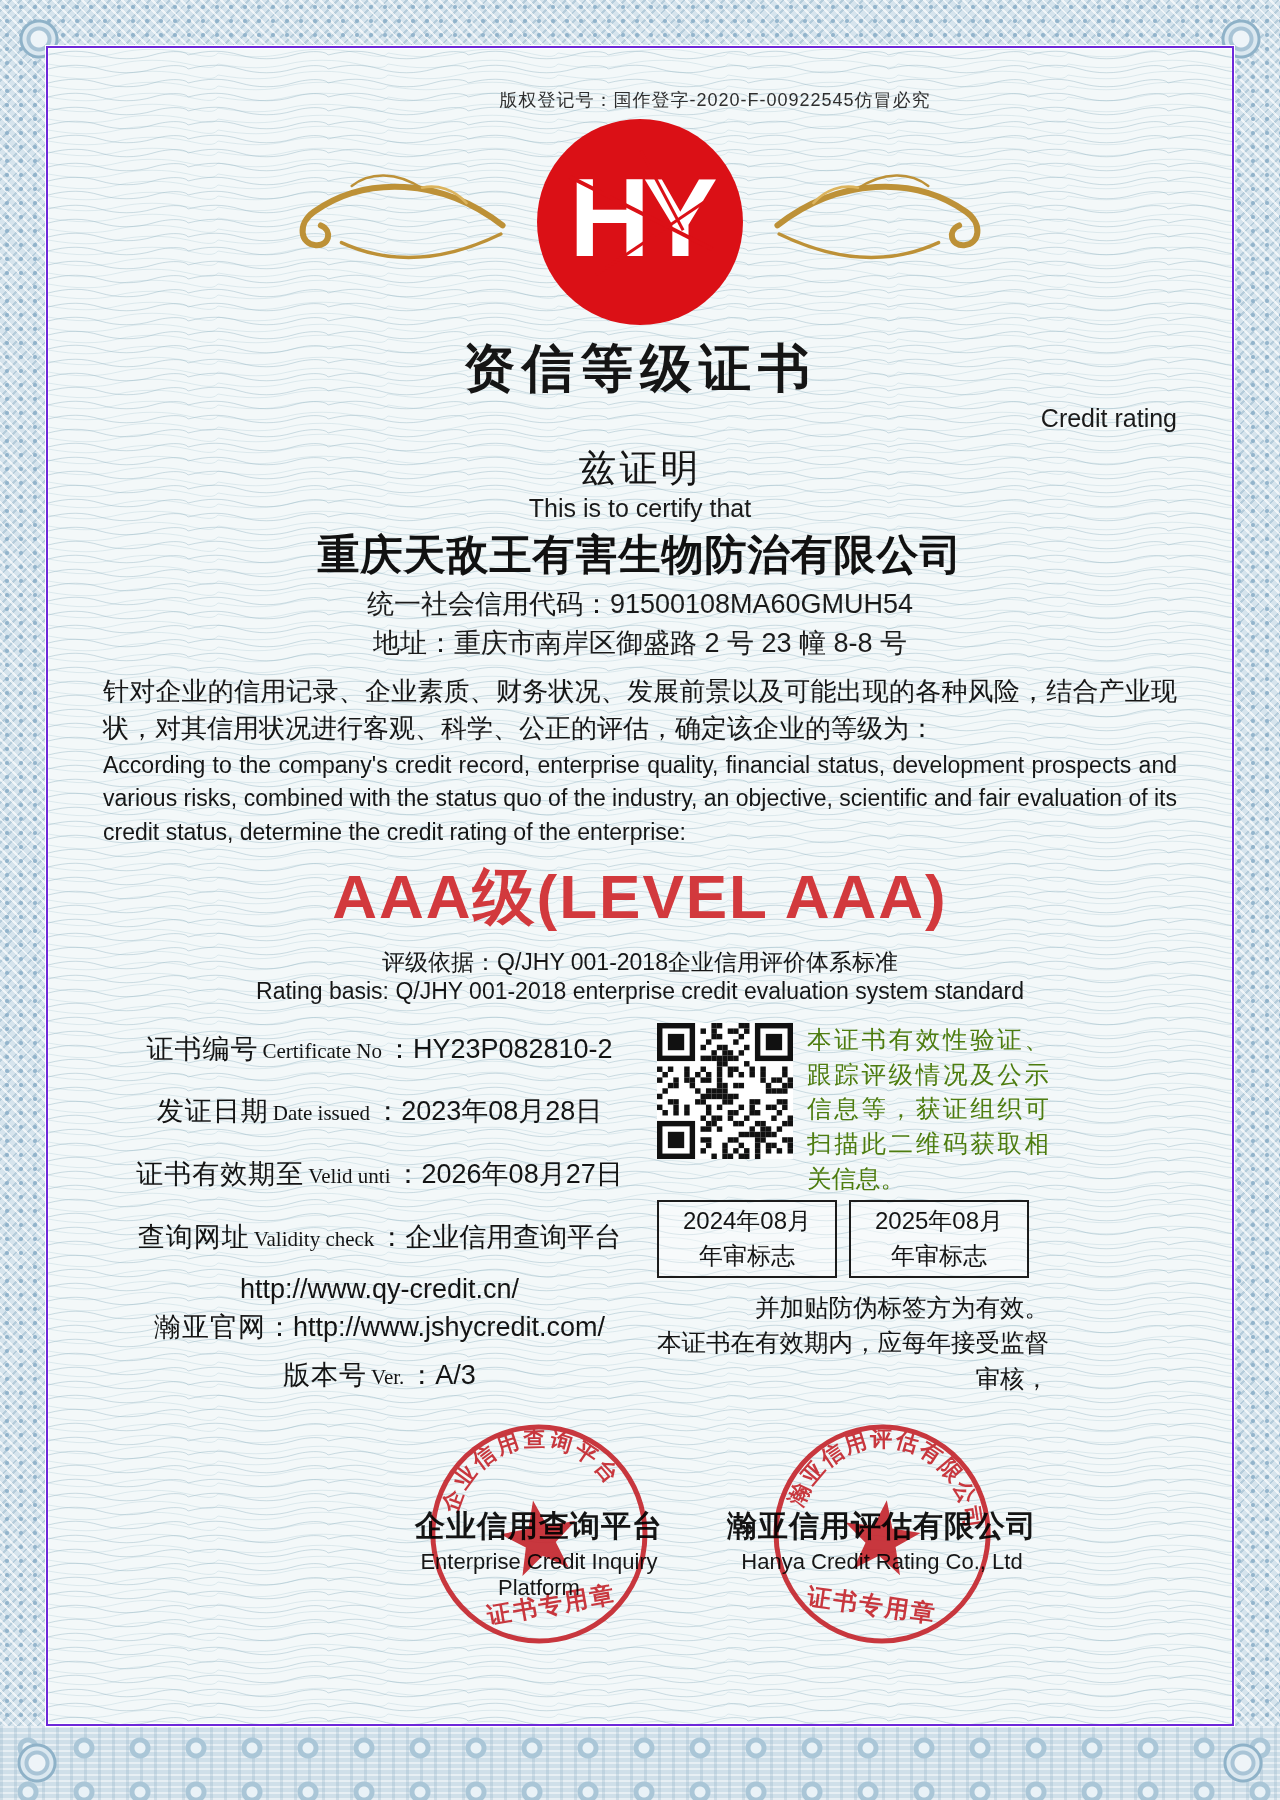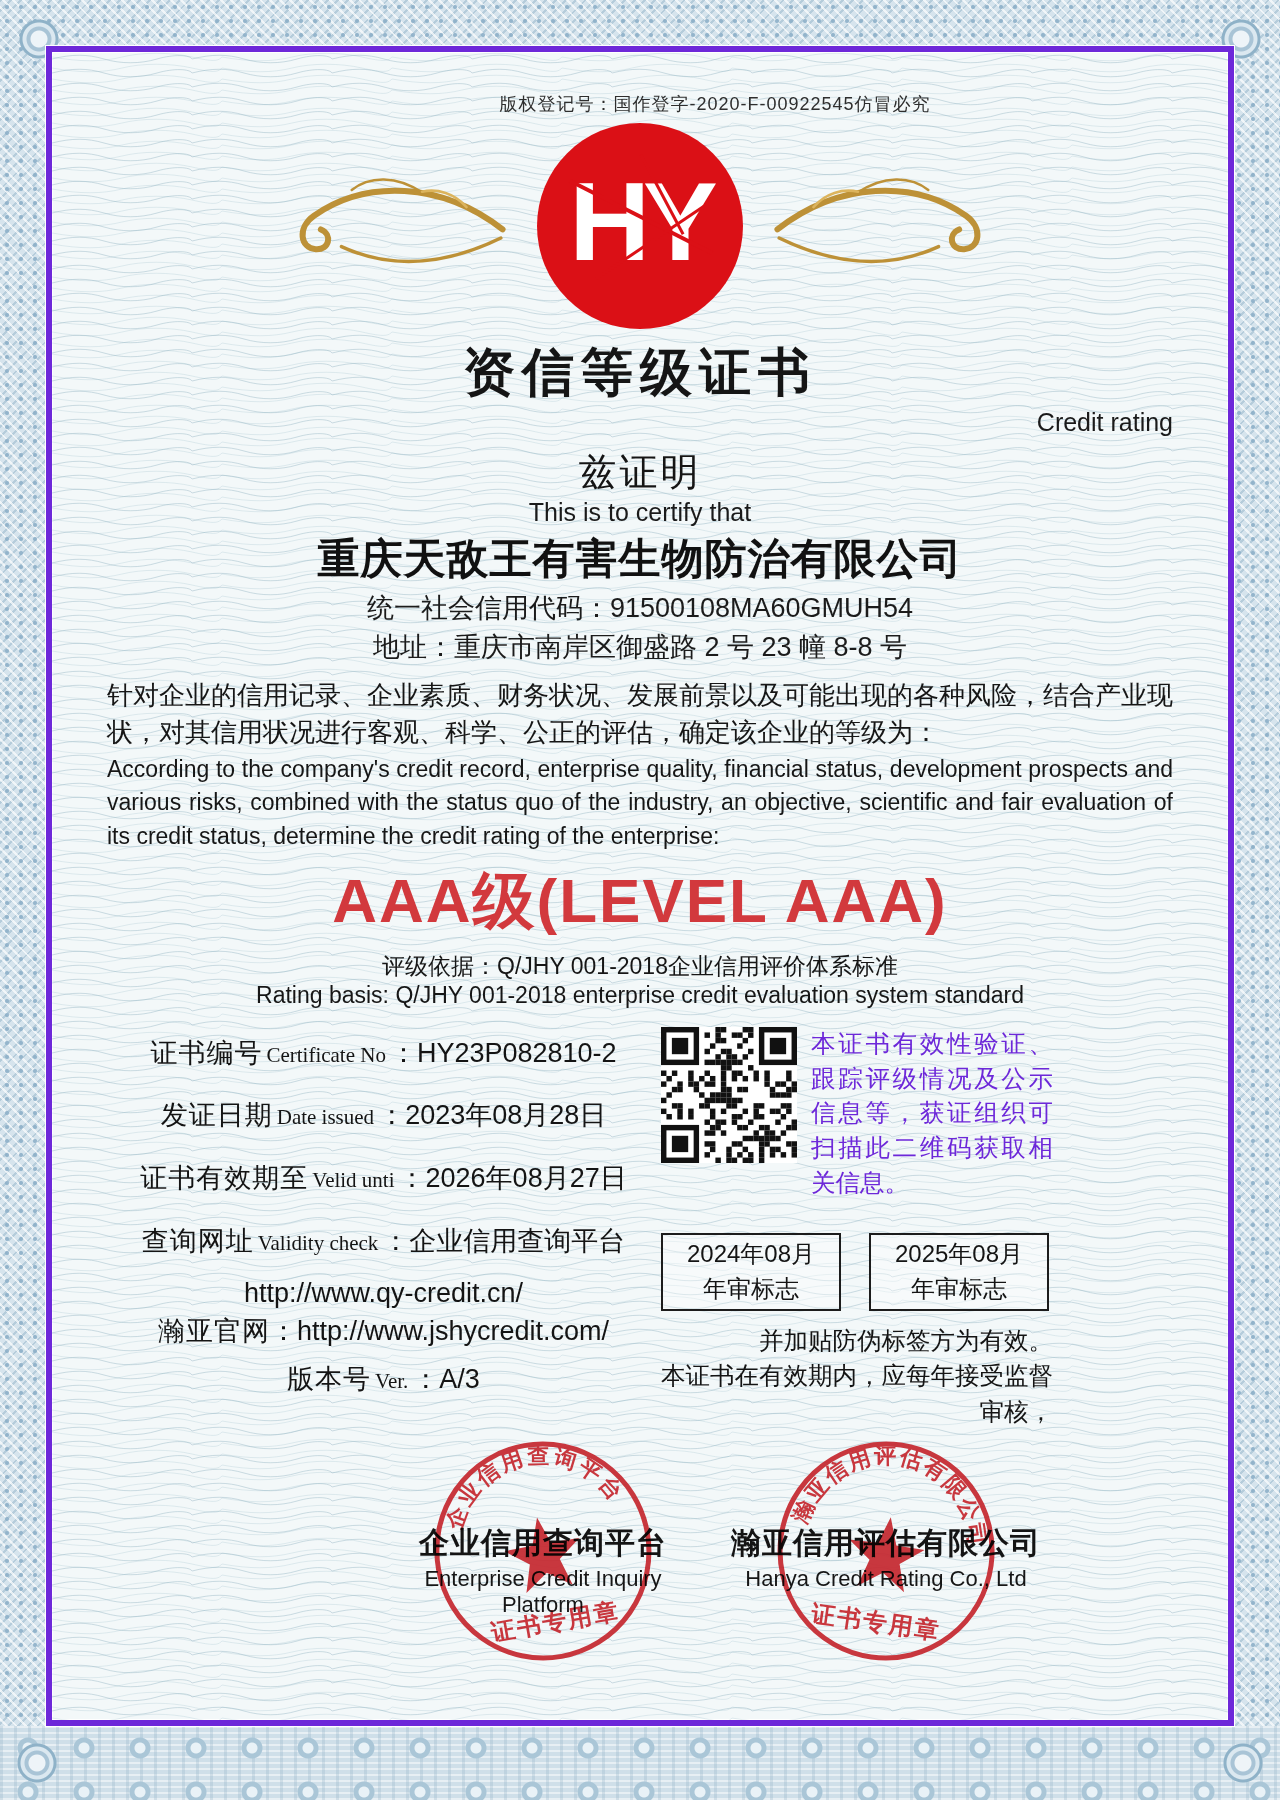--- a/index.html
+++ b/index.html
@@ -28,21 +28,21 @@
   }
   .medal {
     position: absolute; width: 54px; height: 54px; border-radius: 50%;
     background: radial-gradient(circle, #eef4f8 8px, #a9c4d6 9px, #a9c4d6 12px, #dbe8f0 13px, #dbe8f0 16px, #8fb2c8 17px, #8fb2c8 19px, transparent 20px);
   }
 
   
   .paper {
     position: absolute; left: 46px; right: 46px; top: 46px; bottom: 74px;
     background: #f3f8f9;
-    border: 6px solid #6d28d9;
+    border: 2px solid #6d28d9;
     box-shadow: 0 0 0 1px #ffffff, inset 0 0 0 1px #ffffff;
     padding: 0 55px;
     overflow: hidden;
   }
   .waves { position: absolute; inset: 0; z-index: 0; pointer-events: none; }
   .content { position: relative; z-index: 1; }
 
   .copyright { margin-top: 40px; padding-left: 150px; text-align: center; font-size: 18px; color: #2e2e2e; letter-spacing: 1px; }
 
   .logo-row { margin-top: 4px; height: 212px; display: flex; align-items: center; justify-content: center; gap: 14px; }
@@ -72,22 +72,22 @@
   .basis-en { text-align: center; font-size: 23px; color: #161616; }
 
   .mid { margin-top: 18px; display: flex; }
   .details { flex: 0 0 553px; }
   .drow { display: flex; align-items: baseline; font-size: 27px; color: #141414; line-height: 1.22; margin-bottom: 5px; white-space: nowrap; justify-content: center; }
   .drow .lab-cn { letter-spacing: 1px; }
   .drow .lab-en { font-size: 21px; margin: 16px 4px; font-family: Liberation Serif, serif; }
   .rightcol { width: 392px; margin-left: 1px; }
   .qr-row { display: flex; gap: 14px; }
   .qr-box { width: 136px; height: 136px; background: #ffffff; flex: 0 0 auto; }
-  .qr-note { width: 242px; font-size: 24.5px; line-height: 1.42; color: #6d28d9; text-align: justify; }
-  .badges { display: flex; gap: 28px; margin-top: 32px; }
+  .qr-note { width: 242px; font-size: 24.5px; line-height: 1.42; color: #4d7c0f; text-align: justify; }
+  .badges { display: flex; gap: 12px; margin-top: 3px; }
   .badge { width: 180px; height: 78px; border: 2px solid #1c1c1c; background: rgba(255,255,255,.35); display: flex; flex-direction: column; align-items: center; justify-content: center; font-size: 24px; color: #141414; line-height: 1.45; }
   .supervision { margin-top: 12px; font-size: 24.5px; line-height: 1.45; color: #141414; text-align: right; }
 
   .seal-zone { position: relative; height: 245px; margin-top: 8px; }
   .issuer { position: absolute; top: 0; text-align: center; }
   .issuer.left { left: 276px; width: 320px; }
   .issuer.right { left: 609px; width: 340px; }
   .org-cn { margin-top: 86px; font-size: 30px; font-weight: 700; color: #141414; letter-spacing: 1px; }
   .org-en { margin-top: 2px; font-size: 22px; color: #161616; }
   .seal { position: absolute; top: 2px; left: 50%; width: 230px; height: 225px; margin-left: -115px; mix-blend-mode: multiply; opacity: .92; }

